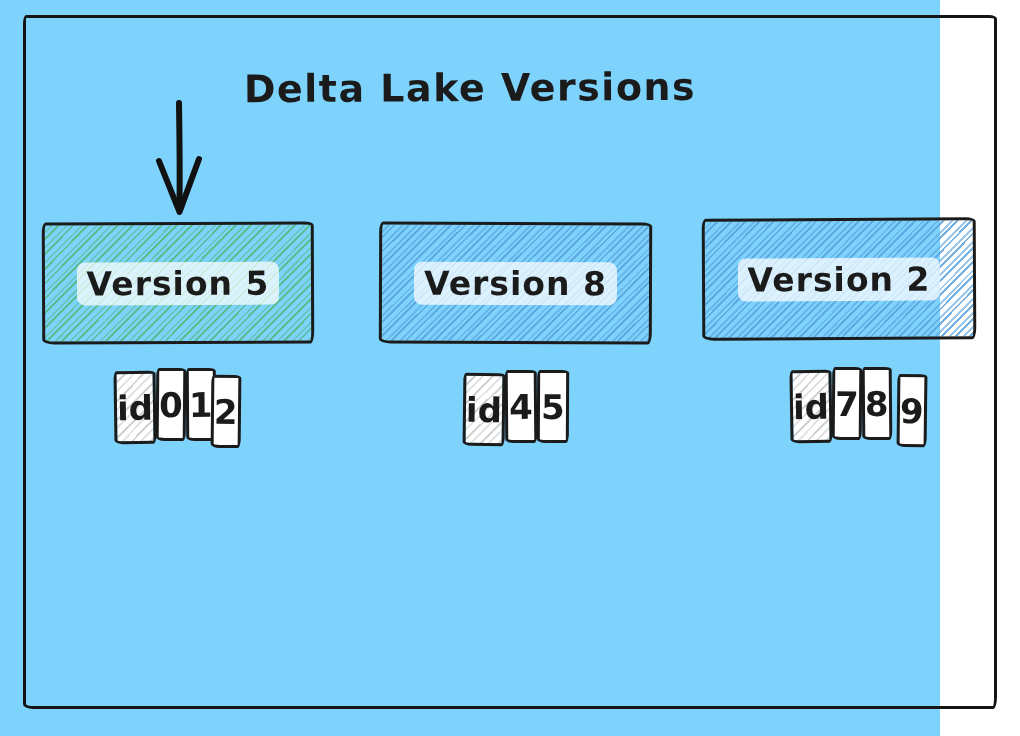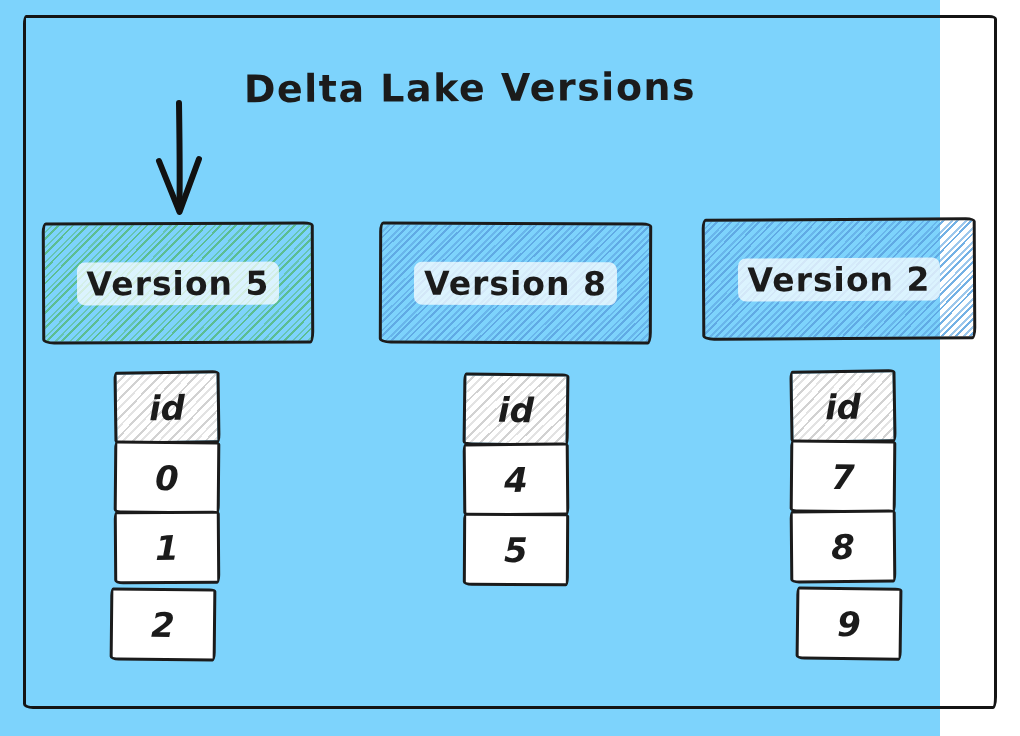--- a/index.html
+++ b/index.html
@@ -34,21 +34,21 @@
   .vbox .vlabel{background:rgba(255,255,255,0.72);padding:2px 10px;border-radius:8px;}
   .fill-green{background:
     repeating-linear-gradient(135deg, rgba(255,255,255,0) 0 4.5px, rgba(83,184,120,0.55) 4.5px 6px, rgba(255,255,255,0) 6px 8.5px, rgba(83,184,120,0.8) 8.5px 10.5px);}
   .fill-blue{background:
     repeating-linear-gradient(135deg, rgba(255,255,255,0) 0 4px, rgba(91,163,224,0.6) 4px 6px, rgba(255,255,255,0) 6px 8px, rgba(91,163,224,0.85) 8px 10px);}
   .v0{left:42px;top:222px;width:272px;transform:rotate(-0.25deg);}
   .v1{left:379px;top:222px;width:273px;transform:rotate(0.2deg);}
   .v2{left:702px;top:218px;width:274px;transform:rotate(-0.3deg);}
 
   
-  .table{position:absolute;display:flex;flex-direction:column;width:106px;font-style:italic;}
+  .table{position:absolute;display:flex;flex-direction:row;width:106px;}
   .t0{left:114px;top:371px;}
   .t1{left:463px;top:373px;}
   .t2{left:790px;top:370px;}
   .cell{width:106px;height:73px;margin-top:-3px;background:#fff;
     border:3px solid var(--stroke);
     display:flex;align-items:center;justify-content:center;
     font-size:34px;font-weight:600;
     border-radius:3px 7px 3px 9px / 8px 3px 9px 4px;}
   .cell:first-child{margin-top:0;}
   .cell.header{background:

